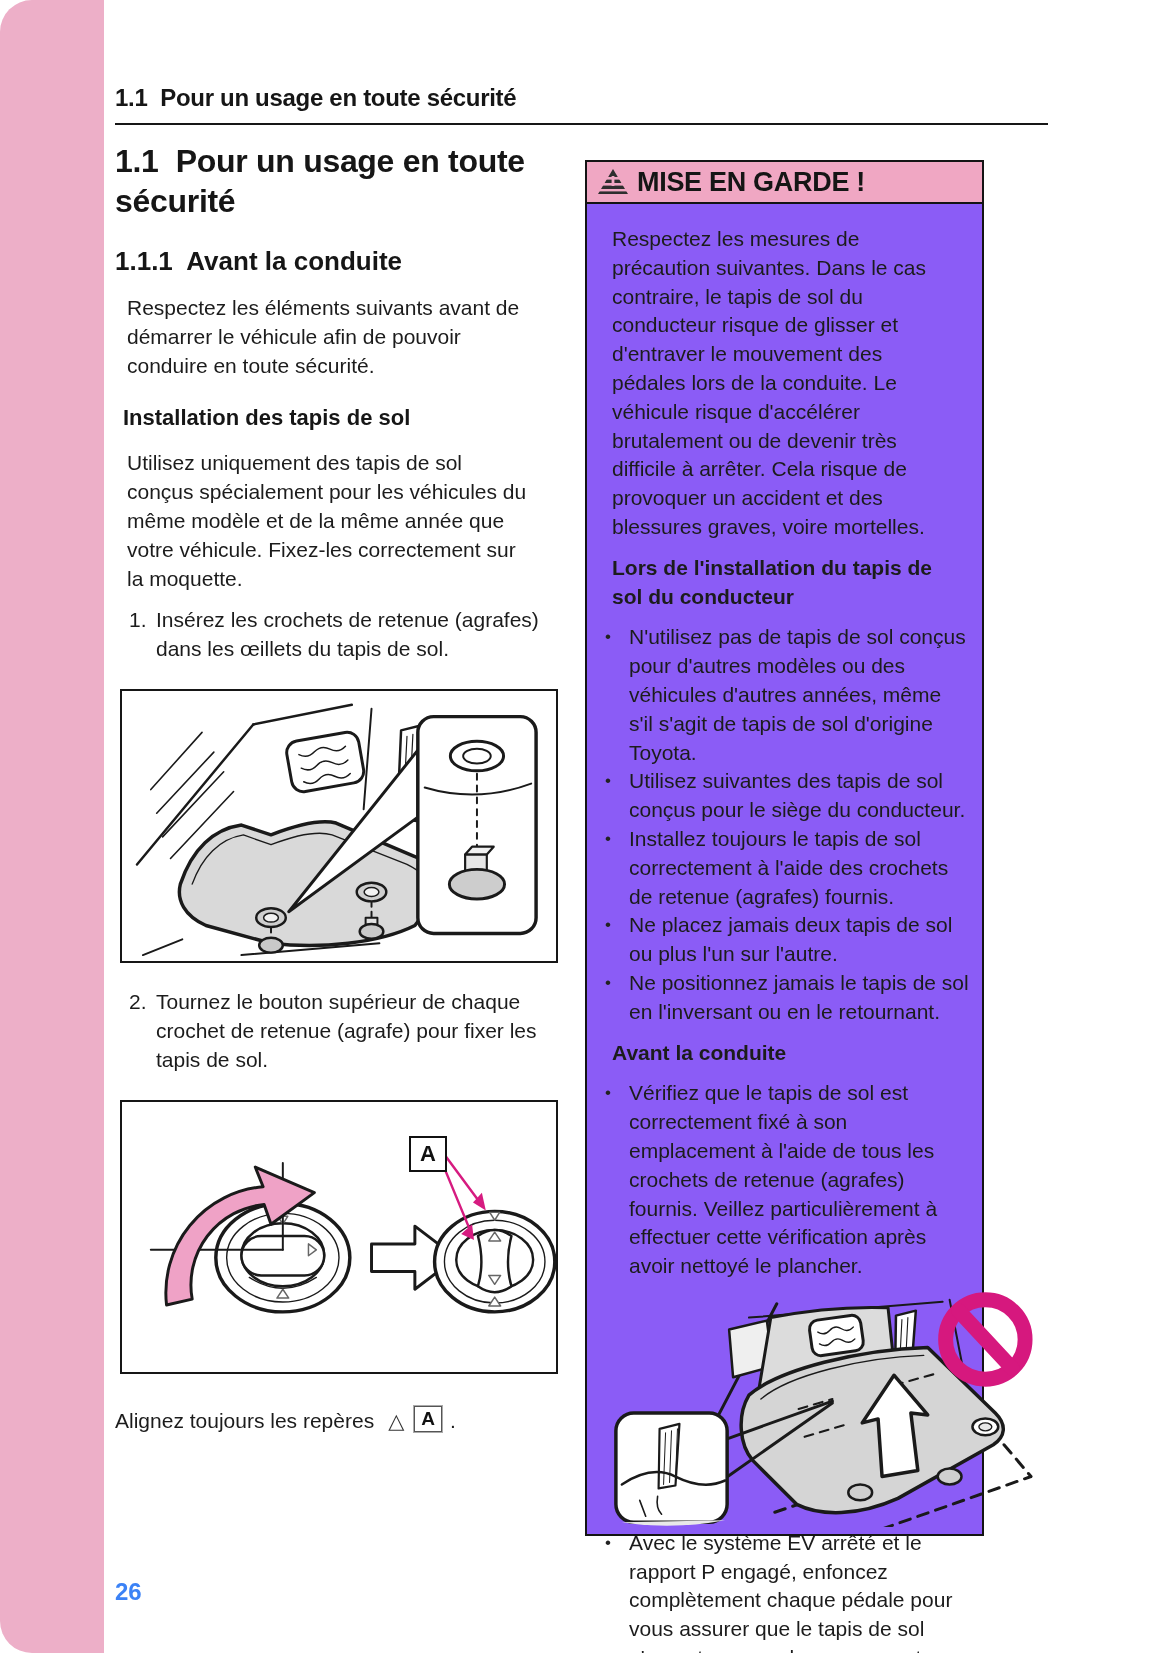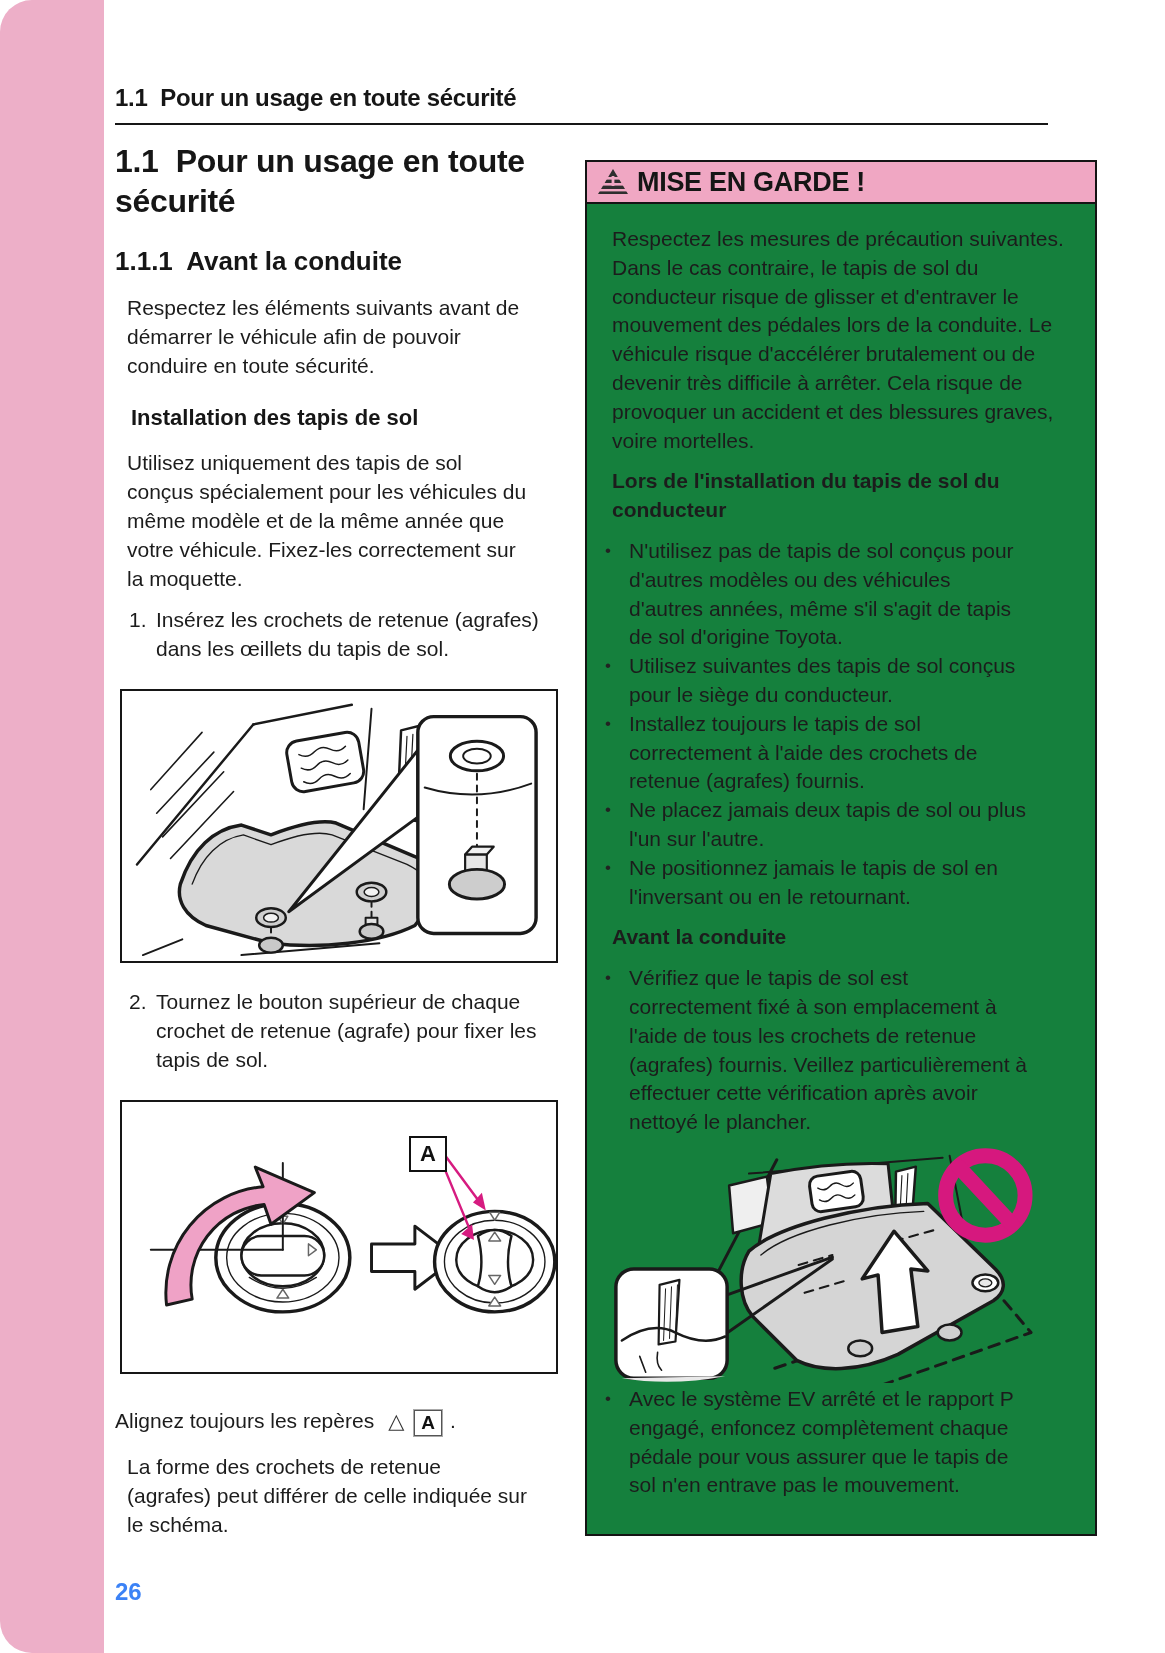--- a/index.html
+++ b/index.html
@@ -9,37 +9,37 @@
 
   .running-header{position:absolute;left:115px;top:84px;width:933px;
         font-size:24px;font-weight:bold;letter-spacing:-0.3px;white-space:pre-wrap;
         padding-bottom:11px;border-bottom:2.5px solid #161616;color:#161616;}
 
   .col-left{position:absolute;left:115px;top:141px;width:427px;}
   .col-left h1{margin:0;font-size:32px;line-height:40px;font-weight:bold;letter-spacing:-0.3px;white-space:pre-wrap;color:#161616;}
   .col-left h2{margin:24px 0 0 0;font-size:26px;line-height:32px;font-weight:bold;white-space:pre-wrap;color:#161616;}
   .body-text{font-size:21px;line-height:29px;margin:12px;}
   .mt16{margin-top:16px;}
-  .subhead{font-size:22px;line-height:28px;font-weight:bold;margin:24px 0 0 16px;color:#161616;}
+  .subhead{font-size:22px;line-height:28px;font-weight:bold;margin:24px 0 0 8px;color:#161616;}
   .step{display:flex;margin-top:12px;padding-left:14px;}
   .step-num{flex:0 0 auto;width:27px;font-size:21px;line-height:29px;}
   .step-text{flex:1;font-size:21px;line-height:29px;}
   .figure{position:relative;margin-top:26px;margin-left:5px;width:438px;height:274px;
           border:2px solid #161616;background:#fff;box-sizing:border-box;}
   .figure svg{display:block;width:100%;height:100%;}
   .a-overlay{position:absolute;left:287px;top:34px;width:34px;height:32px;border:2.5px solid #111;
              background:#fff;font-size:22px;font-weight:bold;text-align:center;line-height:31px;color:#111;}
-  .align-line{margin-top:32px;font-size:21px;line-height:30px;display:flex;align-items:flex-end;}
+  .align-line{margin-top:32px;font-size:21px;line-height:30px;display:flex;align-items:flex-start;}
   .tri-glyph{font-size:21px;margin:0 10px 0 14px;color:#333;}
   .a-inline{display:inline-block;border:1.5px solid #555;box-shadow:0 0 0 1px #aaa;
             padding:0 6px;font-weight:bold;font-size:19px;line-height:24px;margin-right:8px;color:#111;background:#fff;}
   .page-number{position:absolute;left:115px;top:1578px;font-size:24px;font-weight:bold;color:#3b82f6;}
 
-  .warning-box{position:absolute;left:585px;top:160px;width:512px;height:1376px;
-               border:2.5px solid #141414;box-sizing:border-box;background:#15803d;}
+  .warning-box{position:absolute;left:585px;top:160px;width:399px;height:1376px;
+               border:2.5px solid #141414;box-sizing:border-box;background:#8b5cf6;}
   .warning-head{height:42px;background:#f0a7c3;border-bottom:2.5px solid #141414;
                 display:flex;align-items:center;padding:0 10px;box-sizing:border-box;}
   .warning-head .w-icon{flex:0 0 auto;margin-right:8px;display:flex;align-items:center;}
   .warning-title{font-size:27px;font-weight:bold;letter-spacing:-0.3px;color:#151515;}
   .warning-body{padding:9px 13px 0 13px;font-size:21px;line-height:28.8px;}
   .warning-body p{margin:12px;}
   .w-subhead{font-weight:bold;margin:1px 0 0 0;}
   .wb{display:flex;}
   .wb .dot{flex:0 0 auto;width:14px;margin-left:5px;margin-right:10px;font-size:17px;line-height:28.8px;color:#222;}
   .wb .wb-text{flex:1;max-width:398px;}
@@ -163,21 +163,20 @@
       </svg>
       <span class="a-overlay">A</span>
     </div>
 
     <div class="align-line">
       <span>Alignez toujours les repères</span>
       <span class="tri-glyph">△</span>
       <span class="a-inline">A</span>
       <span>.</span>
     </div>
-    <p class="body-text mt16">La forme des crochets de retenue (agrafes) peut différer de celle indiquée sur le schéma.</p>
   </div>
 
   <div class="warning-box">
     <div class="warning-head">
       <span class="w-icon">
         <svg width="32" height="28" viewBox="0 0 32 28">
           <polygon points="16,1 31,26 1,26" fill="#2e2e2e"></polygon>
           <rect x="2" y="9" width="28" height="2.6" fill="#f0a7c3"></rect>
           <rect x="2" y="15" width="28" height="2.6" fill="#f0a7c3"></rect>
           <rect x="2" y="21" width="28" height="2.4" fill="#f0a7c3"></rect>

